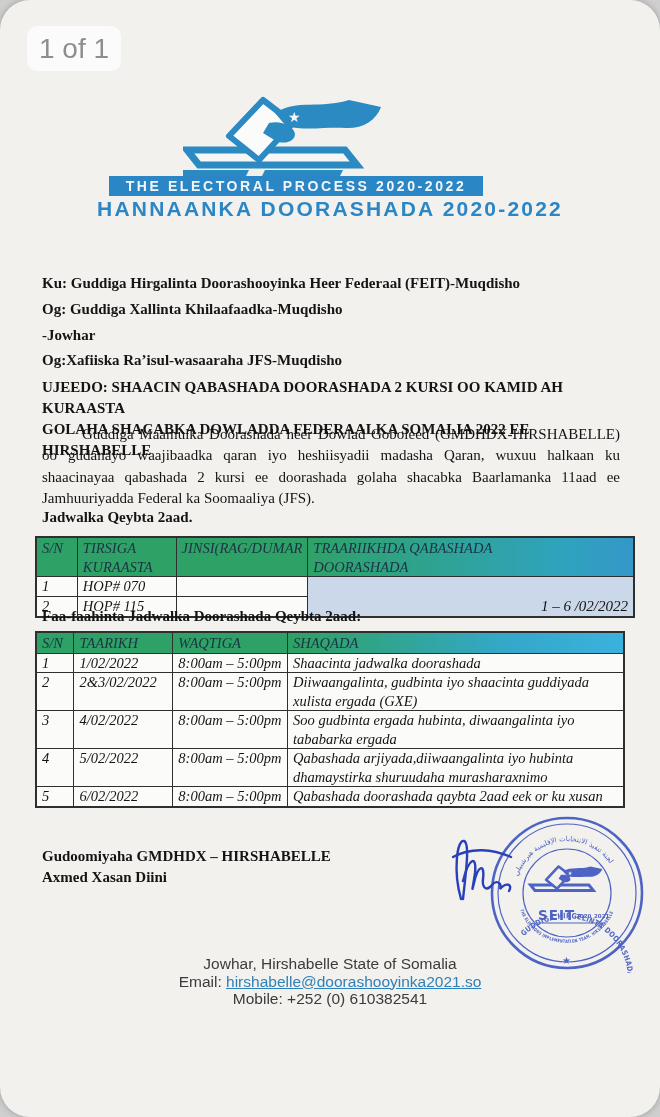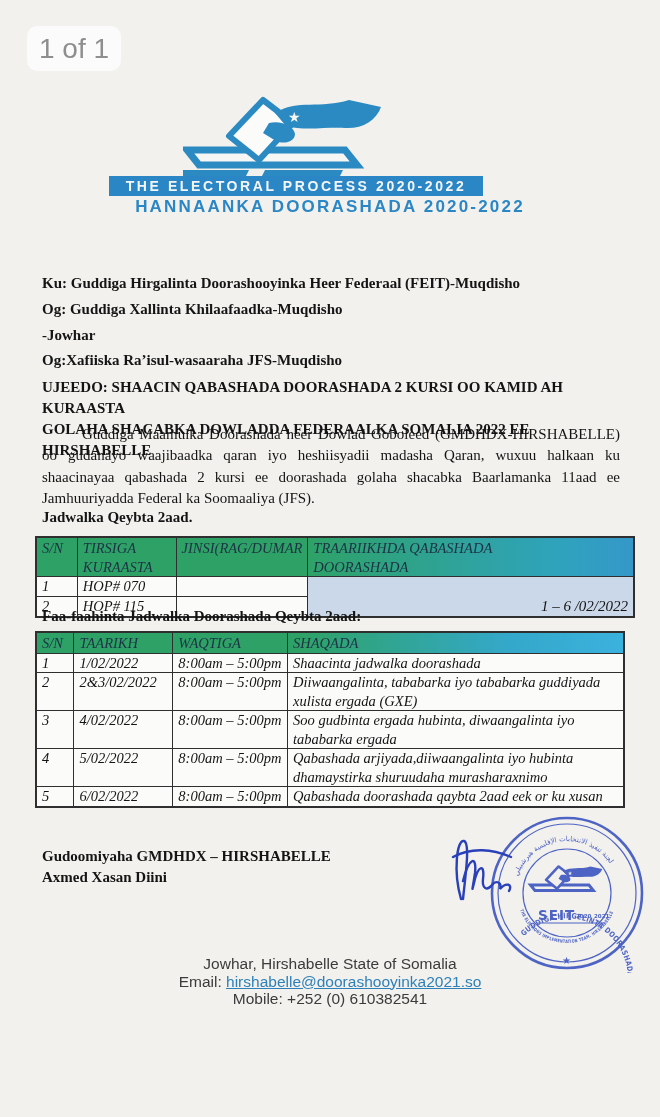--- a/index.html
+++ b/index.html
@@ -1,29 +1,29 @@
 <!DOCTYPE html>
 <html><head>
 <meta charset="utf-8">
 <style>
   html,body{margin:0;padding:0;background:#cfcfcf;}
   .page{position:relative;width:660px;height:1117px;background:#f2f1ee;
         font-family:"Liberation Serif",serif;color:#141414;overflow:hidden;
-        box-shadow:0 0 6px rgba(0,0,0,.25);}
+        box-shadow:0 0 6px rgba(0,0,0,.25);border-radius:30px;}
   
   .badge{position:absolute;left:27px;top:26px;width:94px;height:45px;background:#fbfbfb;
          border-radius:10px;color:#8e8e8e;font-family:"Liberation Sans",sans-serif;
          font-size:28px;display:flex;align-items:center;justify-content:center;}
   
   .logo-art{position:absolute;left:183px;top:96px;width:200px;height:80px;}
   .banner{position:absolute;left:109px;top:176px;width:374px;height:20px;background:#2b86c5;
           color:#f3f6f9;font-family:"Liberation Sans",sans-serif;font-weight:bold;font-size:14px;
           letter-spacing:2.6px;display:flex;align-items:center;justify-content:center;white-space:nowrap;}
   .banner-so{position:absolute;left:95px;top:197px;width:470px;text-align:center;color:#2b86c5;
-          font-family:"Liberation Sans",sans-serif;font-weight:bold;font-size:17px;letter-spacing:2.2px;white-space:nowrap;}
+          font-family:"Liberation Sans",sans-serif;font-weight:bold;font-size:21px;letter-spacing:2.2px;white-space:nowrap;}
   
   .refline{position:absolute;left:42px;top:239px;width:578px;display:flex;justify-content:space-between;
            font-weight:bold;font-size:15px;}
   .addr{position:absolute;left:42px;top:271px;width:582px;font-weight:bold;font-size:15px;line-height:25.8px;}
   .addr-row{display:flex;justify-content:flex-start;}
   .addr-loc{width:84px;flex:none;}
   
   .subject{position:absolute;left:42px;top:377px;width:585px;font-weight:bold;font-size:15px;line-height:21px;}
   .para{position:absolute;left:42px;top:424px;width:578px;font-size:15px;line-height:21.4px;
         text-align:justify;text-indent:40px;}
@@ -155,21 +155,21 @@
       <tr>
         <td>1</td>
         <td>1/02/2022</td>
         <td>8:00am – 5:00pm</td>
         <td>Shaacinta jadwalka doorashada</td>
       </tr>
       <tr>
         <td>2</td>
         <td>2&amp;3/02/2022</td>
         <td>8:00am – 5:00pm</td>
-        <td>Diiwaangalinta, tababarka iyo tababarka guddiyada xulista ergada (GXE)</td>
+        <td>Diiwaangalinta, gudbinta iyo shaacinta guddiyada xulista ergada (GXE)</td>
       </tr>
       <tr>
         <td>3</td>
         <td>4/02/2022</td>
         <td>8:00am – 5:00pm</td>
         <td>Soo gudbinta ergada hubinta, diwaangalinta iyo tababarka ergada</td>
       </tr>
       <tr>
         <td>4</td>
         <td>5/02/2022</td>

